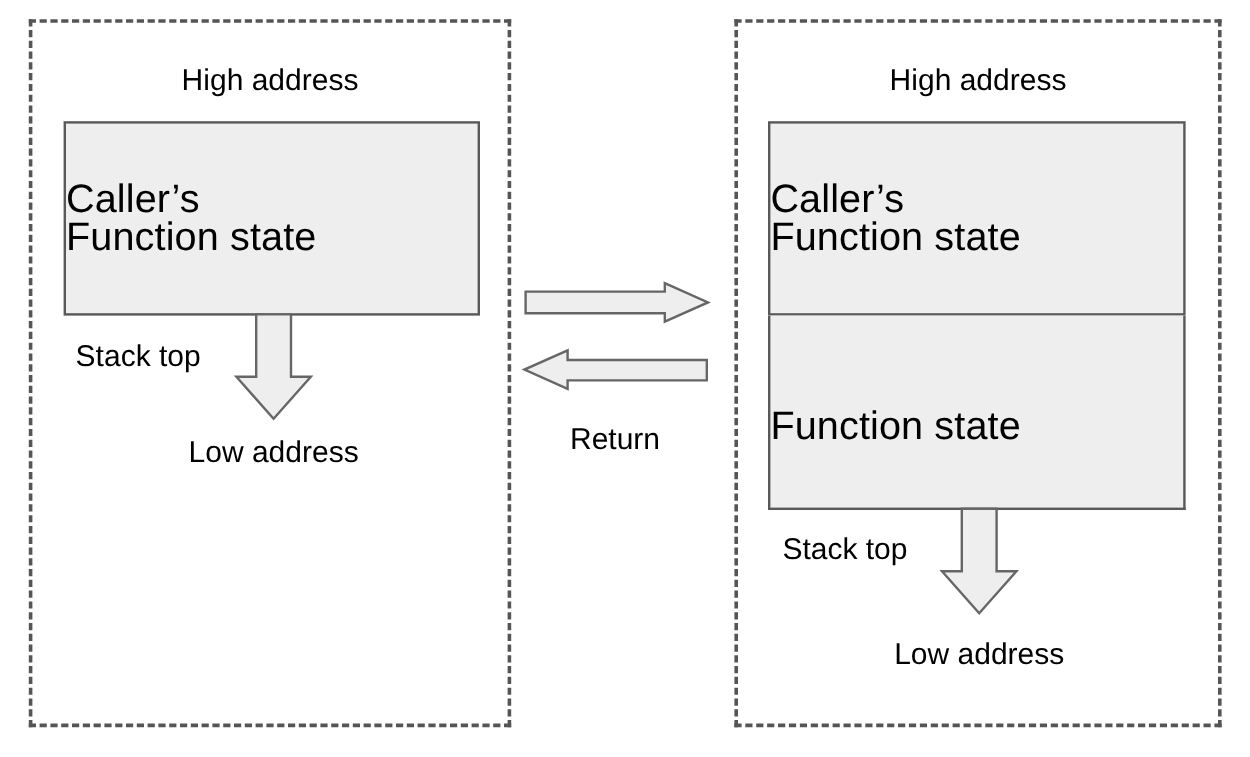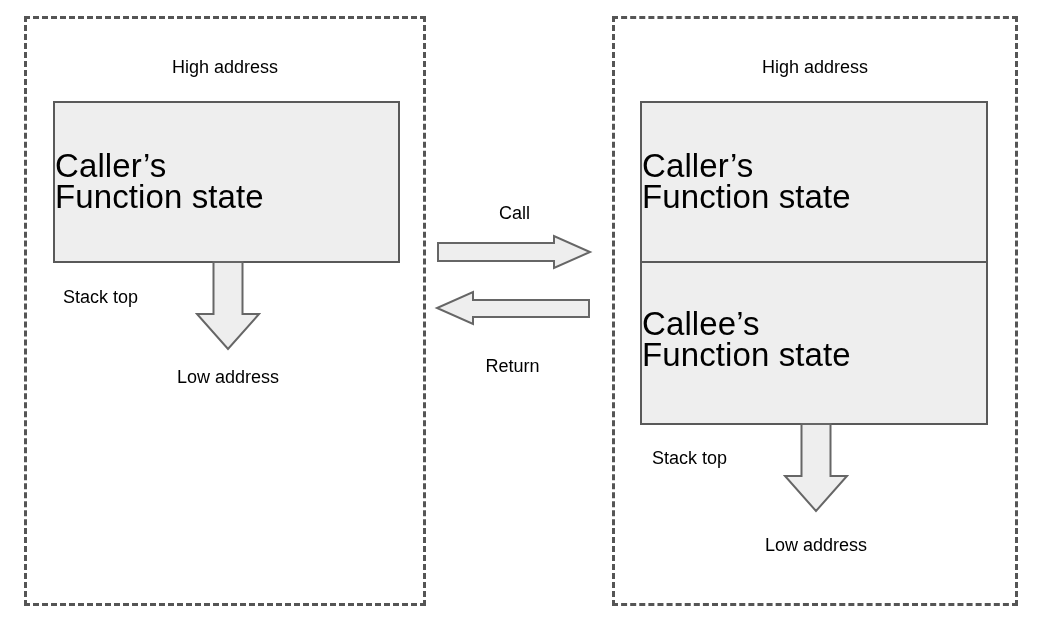--- a/index.html
+++ b/index.html
@@ -38,21 +38,21 @@
     left: 0;
     right: 0;
     text-align: left;
     font-size: 33px;
     line-height: 31px;
     letter-spacing: 0.1px;
     white-space: pre-line;
   }
   .free-label {
     position: absolute;
-    font-size: 18px;
+    font-size: 25px;
     line-height: 30px;
     white-space: nowrap;
     text-align: center;
   }
   .arrow-svg {
     position: absolute;
     overflow: visible;
   }
   .arrow-shape {
     fill: #eeeeee;
@@ -76,21 +76,20 @@
   </div>
 
   <svg class="arrow-svg" style="left:195px; top:262px; width:66px; height:90px;" viewBox="0 0 66 90">
     <path class="arrow-shape" d="M 18.5 0 L 18.5 52 L 2 52 L 33 87 L 64 52 L 47.5 52 L 47.5 0 Z"></path>
   </svg>
 
   <div class="free-label" style="left:63px; top:282px; text-align:left;">Stack top</div>
 
   <div class="free-label" style="left:48px; top:362px; width:360px;">Low address</div>
 
-  <div class="free-label" style="left:437px; top:198px; width:155px;">Call</div>
 
   <svg class="arrow-svg" style="left:437px; top:235px; width:155px; height:34px;" viewBox="0 0 155 34">
     <path class="arrow-shape" d="M 1 8 L 117 8 L 117 1 L 153 17 L 117 33 L 117 26 L 1 26 Z"></path>
   </svg>
 
   <svg class="arrow-svg" style="left:435px; top:290px; width:155px; height:36px;" viewBox="0 0 155 36">
     <path class="arrow-shape" d="M 154 10 L 38 10 L 38 2 L 2 18 L 38 34 L 38 27 L 154 27 Z"></path>
   </svg>
 
   <div class="free-label" style="left:435px; top:351px; width:155px;">Return</div>
@@ -98,21 +97,20 @@
   <div class="panel" style="left:612px; top:16px; width:406px; height:590px;"></div>
 
   <div class="free-label" style="left:612px; top:52px; width:406px;">High address</div>
 
   <div class="stack-box" style="left:640px; top:101px; width:348px; height:162px;">
     <div class="box-label" style="top:47px;">Caller’s</div>
     <div class="box-label" style="top:78px;">Function state</div>
   </div>
 
   <div class="stack-box lower" style="left:640px; top:263px; width:348px; height:162px;">
-    <div class="box-label" style="top:45px;">Callee’s</div>
     <div class="box-label" style="top:76px;">Function state</div>
   </div>
 
   <svg class="arrow-svg" style="left:783px; top:424px; width:66px; height:90px;" viewBox="0 0 66 90">
     <path class="arrow-shape" d="M 18.5 0 L 18.5 52 L 2 52 L 33 87 L 64 52 L 47.5 52 L 47.5 0 Z"></path>
   </svg>
 
   <div class="free-label" style="left:652px; top:443px; text-align:left;">Stack top</div>
 
   <div class="free-label" style="left:636px; top:530px; width:360px;">Low address</div>

